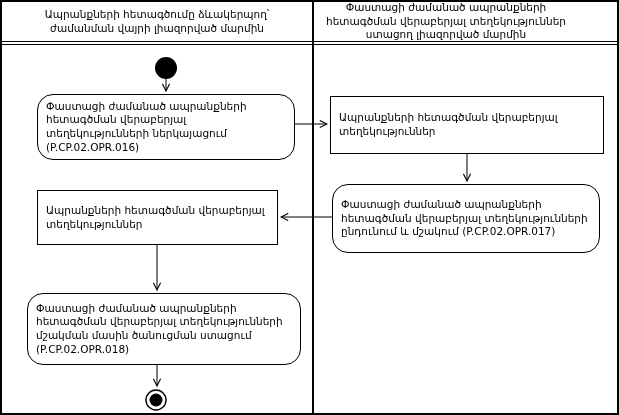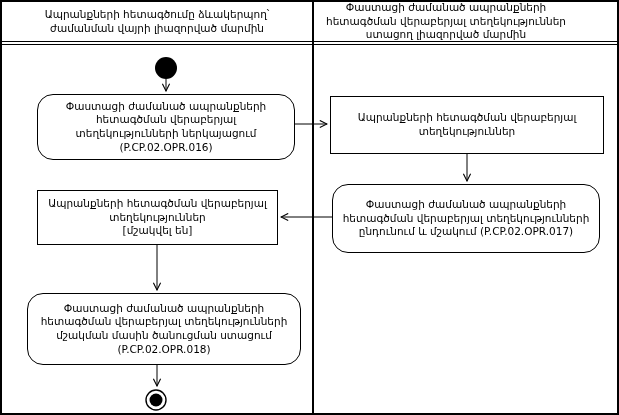--- a/index.html
+++ b/index.html
@@ -26,21 +26,21 @@
     display:flex; align-items:center; justify-content:center;
     text-align:center; font-size:10.5px; line-height:1.28;
     padding:2px 12px; box-sizing:border-box;
   }
   .lane-header.left  { left:0;   width:310px; }
   .lane-header.right { left:312px; width:264px; }
   .box {
     position:absolute; border:1px solid #000; background:#fff;
     box-sizing:border-box;
     display:flex; align-items:center; justify-content:center;
-    text-align:center; font-size:10.5px; line-height:1.3;
+    text-align:left; font-size:10.5px; line-height:1.3;
     padding:2px 8px;
   }
   .box.rounded { border-radius:16px; }
   .box-l1 { left:35px;  top:92px;  width:258px; height:66px; }
   .box-r1 { left:328px; top:94px;  width:274px; height:58px; }
   .box-r2 { left:330px; top:182px; width:268px; height:69px; }
   .box-l2 { left:35px;  top:188px; width:241px; height:55px; }
   .box-l3 { left:25px;  top:291px; width:274px; height:72px; }
   .overlay { position:absolute; left:0; top:0; width:615px; height:411px; pointer-events:none; }
 </style>
@@ -91,21 +91,20 @@
   <div class="box rounded box-r2">
     <div class="box-text">
       <span>Փաստացի ժամանած ապրանքների հետագծման վերաբերյալ տեղեկությունների ընդունում և մշակում</span>
       <span>(P.CP.02.OPR.017)</span>
     </div>
   </div>
 
   <div class="box box-l2">
     <div class="box-text">
       <div>Ապրանքների հետագծման վերաբերյալ տեղեկություններ</div>
-      <div>[մշակվել են]</div>
     </div>
   </div>
 
   <div class="box rounded box-l3">
     <div class="box-text">
       <span>Փաստացի ժամանած ապրանքների հետագծման վերաբերյալ տեղեկությունների մշակման մասին ծանուցման ստացում</span>
       <span>(P.CP.02.OPR.018)</span>
     </div>
   </div>
 

